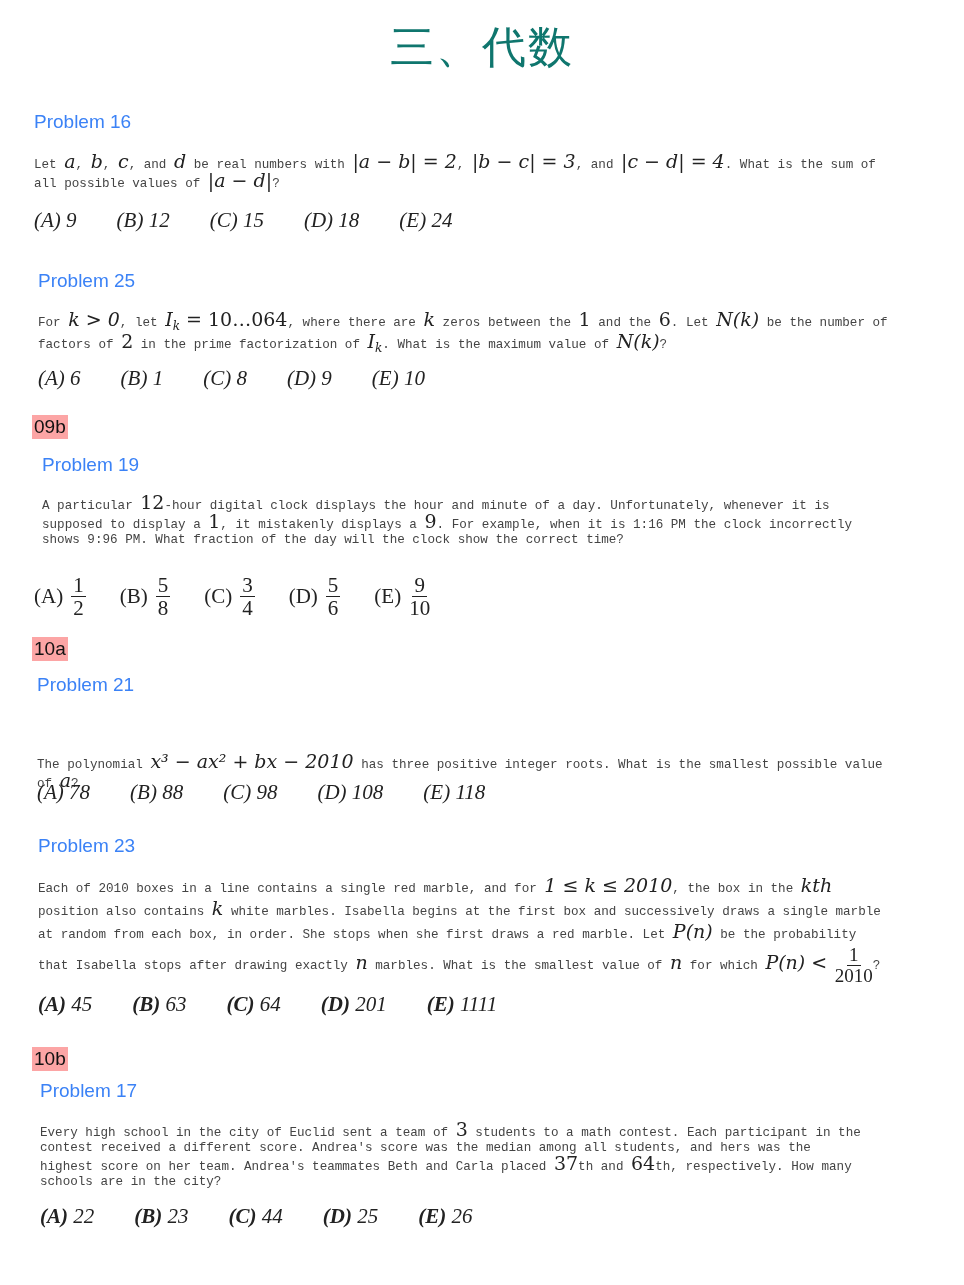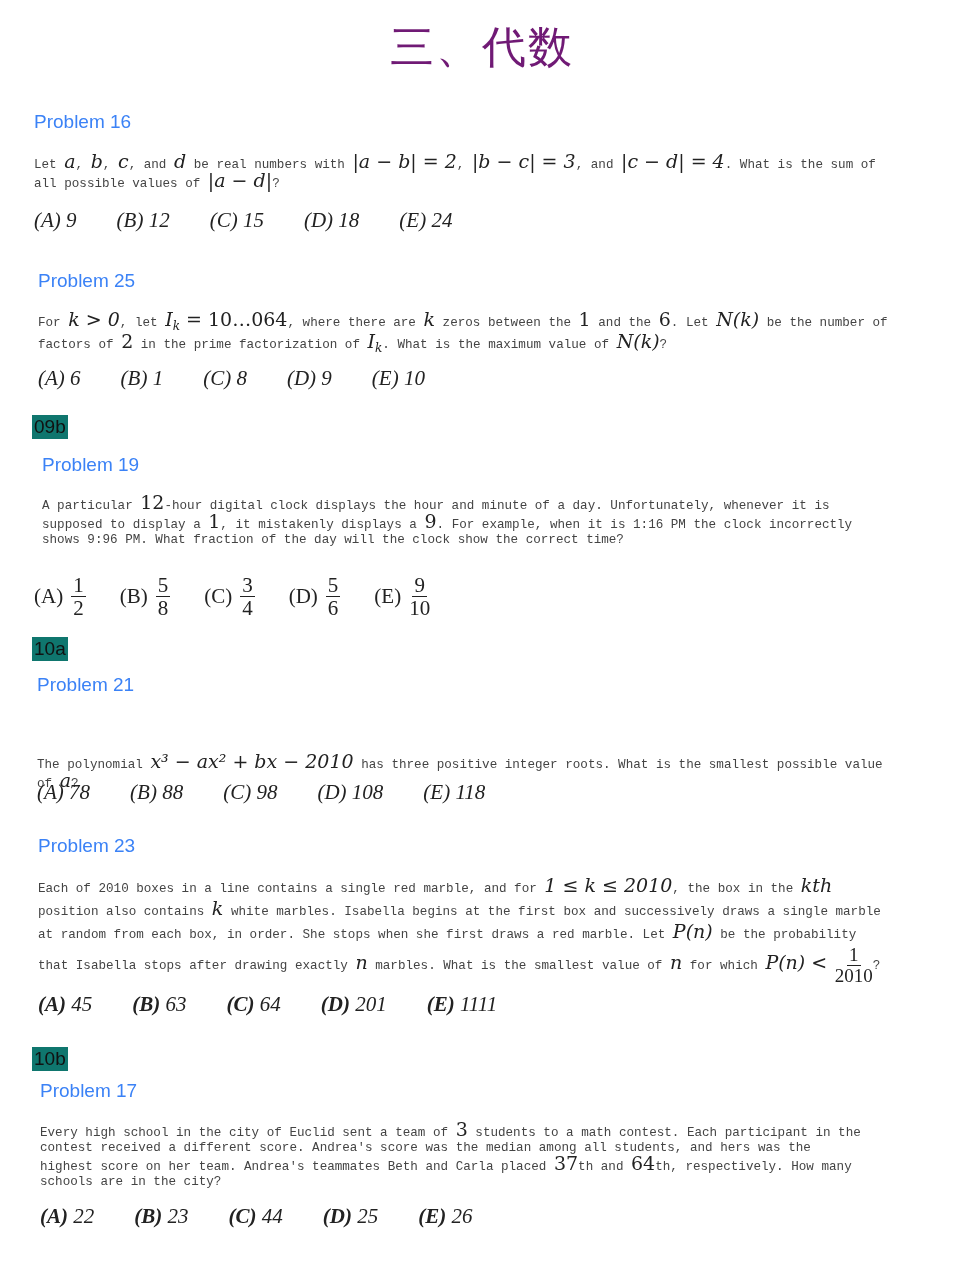--- a/index.html
+++ b/index.html
@@ -1,20 +1,20 @@
 <!DOCTYPE html>
 <html><head>
 <meta charset="utf-8">
 <style>
   html, body { margin: 0; padding: 0; background: #ffffff; }
   body { width: 964px; height: 1285px; position: relative; overflow: hidden;
          font-family: "DejaVu Sans Mono", "Liberation Mono", monospace; color: #333; }
   .page-title { position: absolute; left: 0; width: 964px; top: 18px; text-align: center;
-                font-family: "DejaVu Sans", sans-serif; font-size: 44px; color: #701a75; letter-spacing: 2px; }
-  .tag { position: absolute; left: 32px; background: #0f766e; color: #111;
+                font-family: "DejaVu Sans", sans-serif; font-size: 44px; color: #0f766e; letter-spacing: 2px; }
+  .tag { position: absolute; left: 32px; background: #fca5a5; color: #111;
          font-family: "Liberation Sans", sans-serif; font-size: 19px; padding: 1px 2px; line-height: 22px; }
   .ptitle { position: absolute; font-family: Liberation Sans, sans-serif;
             font-size: 19px; color: #3b82f6; }
   .ptext { position: absolute; width: 850px; font-family: "Liberation Mono", monospace;
            font-size: 12.6px; line-height: 15px; color: #444; }
   .m { font-family: "DejaVu Serif", "Liberation Serif", serif; font-style: italic; font-size: 19px; color: #222; }
   .mn { font-family: "DejaVu Serif", "Liberation Serif", serif; font-size: 19px; color: #222; }
   .choices { position: absolute; display: flex; font-family: "Liberation Serif", "DejaVu Serif", serif;
              font-size: 21px; color: #222; font-style: italic; }
   .choices .c { margin-right: 40px; white-space: nowrap; }

